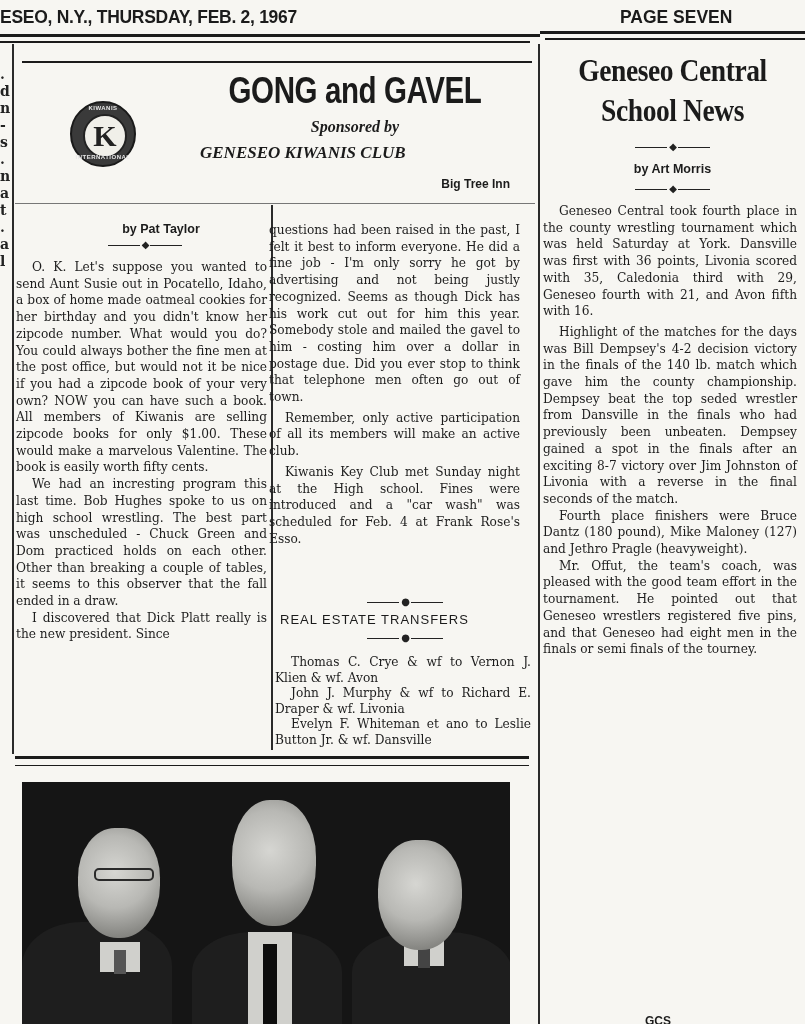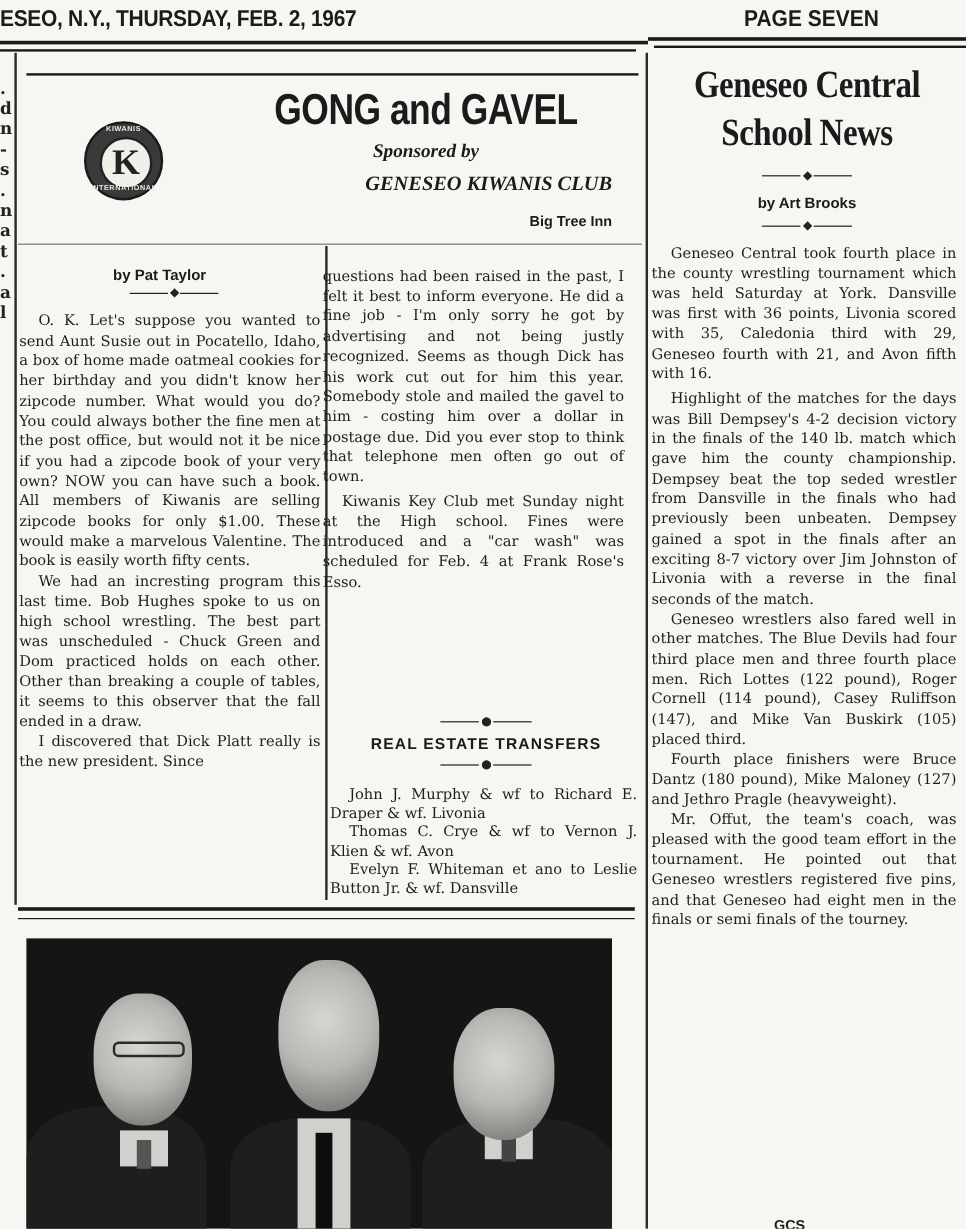--- a/index.html
+++ b/index.html
@@ -16,31 +16,31 @@
   .edge-frag { left: 0; top: 66px; width: 10px; font-size: 14px; line-height: 17px; font-weight: bold; color: #222; overflow: hidden; }
   .edge-frag span { display: block; }
 
   
   .logo { left: 70px; top: 101px; width: 62px; height: 62px; border-radius: 50%; background: #3a3a3a; border: 2px solid #1a1a1a; }
   .logo-inner { position: absolute; left: 11px; top: 11px; width: 40px; height: 40px; border-radius: 50%; background: #f0efe9; border: 2px solid #222; font-family: "Liberation Serif", serif; font-weight: bold; font-size: 30px; line-height: 40px; text-align: center; color: #222; }
   .logo-ring-text { position: absolute; left: 0; top: 2px; width: 62px; text-align: center; font-size: 6px; color: #e8e8e8; font-family: "Liberation Sans", sans-serif; font-weight: bold; letter-spacing: 0.5px; }
   .logo-ring-text.bottom { top: 51px; }
   .gg-title { left: 200px; top: 70px; width: 310px; text-align: center; font-family: "Liberation Sans", sans-serif; font-weight: bold; font-size: 36px; letter-spacing: -0.5px; transform: scaleX(0.82); transform-origin: center; }
   .gg-sponsored { left: 200px; top: 118px; width: 310px; text-align: center; font-family: "Liberation Serif", serif; font-style: italic; font-weight: bold; font-size: 16px; }
-  .gg-club { left: 200px; top: 143px; width: 310px; text-align: right; font-family: "Liberation Serif", serif; font-style: italic; font-weight: bold; font-size: 17px; }
+  .gg-club { left: 200px; top: 143px; width: 310px; text-align: left; font-family: "Liberation Serif", serif; font-style: italic; font-weight: bold; font-size: 17px; }
   .gg-inn { left: 200px; top: 177px; width: 310px; text-align: right; font-family: "Liberation Sans", sans-serif; font-weight: bold; font-size: 12px; }
 
   .byline { text-align: center; font-family: "Liberation Sans", sans-serif; font-weight: bold; font-size: 12.5px; }
   .dingbat { text-align: center; font-size: 10px; line-height: 10px; letter-spacing: -1px; color: #222; }
   .dingbat::before, .dingbat::after { content: ""; display: inline-block; width: 32px; height: 1.5px; background: #222; vertical-align: middle; margin: 0 2px; }
 
   .col { position: absolute; font-family: "DejaVu Serif", serif; font-size: 12.2px; line-height: 16.7px; text-align: justify; color: #1d1d1d; }
   .col p { margin: 0; text-indent: 16px; }
   .col p.noindent { text-indent: 0; }
-  .sechead { font-family: "Liberation Sans", sans-serif; font-weight: bold; font-size: 13px; text-align: center; letter-spacing: 1px; }
+  .sechead { font-family: "Liberation Sans", sans-serif; font-weight: normal; font-size: 13px; letter-spacing: 1px; }
 
   .gcs-title { left: 545px; top: 50px; width: 255px; text-align: center; font-family: "Liberation Serif", serif; font-weight: bold; font-size: 32px; line-height: 40px; transform: scaleX(0.86); transform-origin: center; letter-spacing: -0.5px; }
 
   .photo { left: 22px; top: 782px; width: 488px; height: 242px; background: #151515; overflow: hidden; }
   .head { position: absolute; border-radius: 45% 45% 48% 48%; background: radial-gradient(circle at 45% 40%, #d6d6d2 0%, #b8b8b4 45%, #6a6a66 100%); }
   .suit { position: absolute; background: #1e1e1e; border-radius: 40% 40% 0 0; }
   .shirt { position: absolute; background: #d0d0cc; }
   .tie { position: absolute; background: #0d0d0d; }
   .glasses { position: absolute; border: 2px solid #2a2a2a; border-radius: 5px; height: 9px; }
 </style>
@@ -80,39 +80,40 @@
 <div class="abs logo">
   <div class="logo-ring-text">KIWANIS</div>
   <div class="logo-inner">K</div>
   <div class="logo-ring-text bottom">INTERNATIONAL</div>
 </div>
 <div class="abs gg-title">GONG and GAVEL</div>
 <div class="abs gg-sponsored">Sponsored by</div>
 <div class="abs gg-club">GENESEO KIWANIS CLUB</div>
 <div class="abs gg-inn">Big Tree Inn</div>
 
-<div class="abs byline" style="left:8px;top:222px;width:250px;">by Pat Taylor</div>
+<div class="abs byline" style="left:36px;top:222px;width:250px;">by Pat Taylor</div>
 <div class="abs dingbat" style="left:20px;top:240px;width:250px;">◆</div>
 <div class="col" style="left:16px;top:259px;width:251px;">
   <p>O. K. Let's suppose you wanted to send Aunt Susie out in Pocatello, Idaho, a box of home made oatmeal cookies for her birthday and you didn't know her zipcode number. What would you do? You could always bother the fine men at the post office, but would not it be nice if you had a zipcode book of your very own? NOW you can have such a book. All members of Kiwanis are selling zipcode books for only $1.00. These would make a marvelous Valentine. The book is easily worth fifty cents.</p>
   <p>We had an incresting program this last time. Bob Hughes spoke to us on high school wrestling. The best part was unscheduled - Chuck Green and Dom practiced holds on each other. Other than breaking a couple of tables, it seems to this observer that the fall ended in a draw.</p>
   <p>I discovered that Dick Platt really is the new president. Since</p>
 </div>
 
 <div class="col" style="left:269px;top:222px;width:251px;">
   <p class="noindent">questions had been raised in the past, I felt it best to inform everyone. He did a fine job - I'm only sorry he got by advertising and not being justly recognized. Seems as though Dick has his work cut out for him this year. Somebody stole and mailed the gavel to him - costing him over a dollar in postage due. Did you ever stop to think that telephone men often go out of town.</p>
+  <p style="margin-top:4px;">Remember, only active participation of all its members will make an active club.</p>
   <p style="margin-top:4px;">Kiwanis Key Club met Sunday night at the High school. Fines were introduced and a "car wash" was scheduled for Feb. 4 at Frank Rose's Esso.</p>
 </div>
 
 <div class="abs dingbat" style="left:280px;top:597px;width:250px;">●</div>
 <div class="abs sechead" style="left:280px;top:612px;width:250px;">REAL ESTATE TRANSFERS</div>
 <div class="abs dingbat" style="left:280px;top:633px;width:250px;">●</div>
 <div class="col" style="left:275px;top:655px;width:256px;line-height:15.5px;">
+  <p>Thomas C. Crye &amp; wf to Vernon J. Klien &amp; wf. Avon</p>
   <p>John J. Murphy &amp; wf to Richard E. Draper &amp; wf. Livonia</p>
-  <p>Thomas C. Crye &amp; wf to Vernon J. Klien &amp; wf. Avon</p>
   <p>Evelyn F. Whiteman et ano to Leslie Button Jr. &amp; wf. Dansville</p>
 </div>
 
 <div class="rule" style="left:15px;top:756px;width:514px;height:2.5px;"></div>
 <div class="rule" style="left:15px;top:765px;width:514px;height:1.2px;"></div>
 
 <div class="abs photo">
 
   <div class="suit" style="left:0;top:140px;width:150px;height:110px;"></div>
   <div class="shirt" style="left:78px;top:160px;width:40px;height:30px;"></div>
@@ -129,22 +130,21 @@
   <div class="shirt" style="left:382px;top:150px;width:40px;height:34px;"></div>
   <div class="tie" style="left:396px;top:160px;width:12px;height:26px;background:#444;"></div>
   <div class="head" style="left:356px;top:58px;width:84px;height:110px;"></div>
 </div>
 
 <div class="abs gcs-title">
   <div>Geneseo Central</div>
   <div>School News</div>
 </div>
 <div class="abs dingbat" style="left:545px;top:142px;width:255px;">◆</div>
-<div class="abs byline" style="left:545px;top:162px;width:255px;">by Art Brooks</div>
+<div class="abs byline" style="left:545px;top:162px;width:255px;">by Art Morris</div>
 <div class="abs dingbat" style="left:545px;top:184px;width:255px;">◆</div>
 <div class="col" style="left:543px;top:203px;width:254px;">
   <p>Geneseo Central took fourth place in the county wrestling tournament which was held Saturday at York. Dansville was first with 36 points, Livonia scored with 35, Caledonia third with 29, Geneseo fourth with 21, and Avon fifth with 16.</p>
   <p style="margin-top:4px;">Highlight of the matches for the days was Bill Dempsey's 4-2 decision victory in the finals of the 140 lb. match which gave him the county championship. Dempsey beat the top seded wrestler from Dansville in the finals who had previously been unbeaten. Dempsey gained a spot in the finals after an exciting 8-7 victory over Jim Johnston of Livonia with a reverse in the final seconds of the match.</p>
-  <p>Geneseo wrestlers also fared well in other matches. The Blue Devils had four third place men and three fourth place men. Rich Lottes (122 pound), Roger Cornell (114 pound), Casey Ruliffson (147), and Mike Van Buskirk (105) placed third.</p>
   <p>Fourth place finishers were Bruce Dantz (180 pound), Mike Maloney (127) and Jethro Pragle (heavyweight).</p>
   <p>Mr. Offut, the team's coach, was pleased with the good team effort in the tournament. He pointed out that Geneseo wrestlers registered five pins, and that Geneseo had eight men in the finals or semi finals of the tourney.</p>
 </div>
 <div class="abs" style="left:645px;top:1014px;font-family:'Liberation Sans',sans-serif;font-weight:bold;font-size:12px;">GCS</div>
 
 </body></html>

